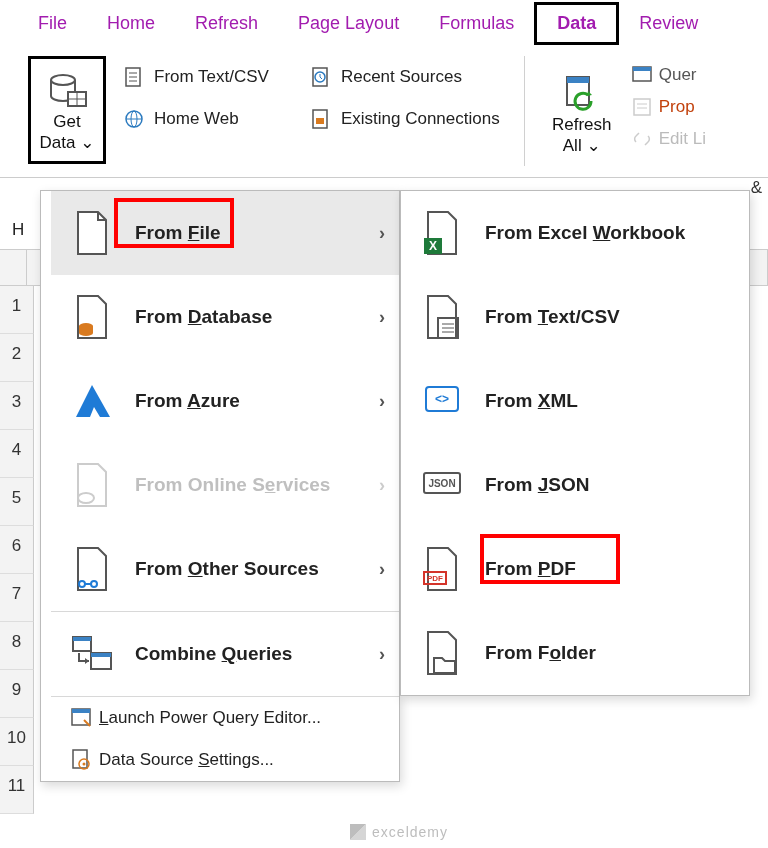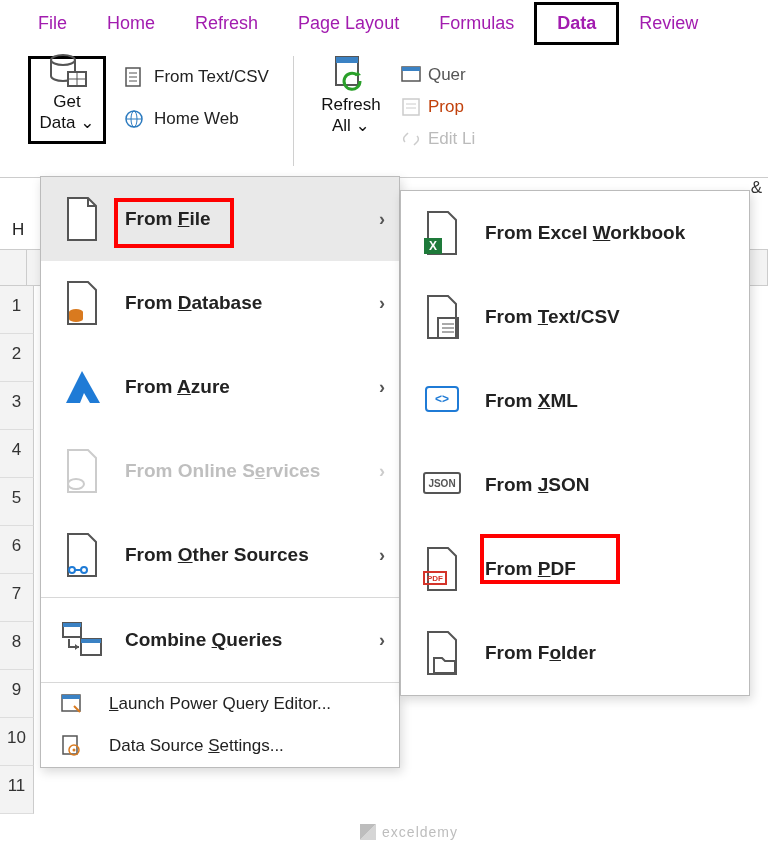--- a/index.html
+++ b/index.html
@@ -6,59 +6,59 @@
   body { width: 768px; height: 848px; background: #fff; position: relative; overflow: hidden; font-size: 16px; color: #222; }
 
   
   .tabs { display: flex; align-items: center; gap: 0; height: 46px; padding-left: 18px; }
   .tab { padding: 8px 20px; font-size: 18px; color: #a21caf; cursor: default; }
   .hl-red-box { border: 3px solid #000000; }
 
   
   .ribbon { position: relative; display: flex; padding: 10px 0 0 28px; gap: 12px; height: 132px; border-bottom: 1px solid #ccc; }
   .group { display: flex; flex-direction: column; gap: 12px; }
-  .big-btn { display: flex; flex-direction: column; align-items: center; justify-content: flex-end; width: 78px; height: 88px; padding: 6px 2px 8px; font-size: 17px; color: #111; }
+  .big-btn { display: flex; flex-direction: column; align-items: center; justify-content: flex-end; width: 78px; height: 108px; padding: 6px 2px 8px; font-size: 17px; color: #111; }
   .big-btn .lbl { text-align: center; line-height: 1.2; }
   .sm-btn { display: flex; align-items: center; gap: 8px; font-size: 17px; height: 30px; padding: 0 4px; }
   .icon24 { width: 24px; height: 24px; display: inline-flex; align-items: center; justify-content: center; flex-shrink: 0; }
   .sep { width: 1px; background:#d0d0d0; height: 110px; margin: 0 8px; }
   .rgroup { display:flex; flex-direction:column; gap:10px; font-size:17px; color:#555; }
   .rgroup .row { display:flex; align-items:center; gap:6px; }
 
   
   .sheet { position:absolute; left:0; right:0; top:178px; bottom:0; background:#fff; }
   .colhdr { position:absolute; top:0; left:0; right:0; height:36px; background:#f3f3f3; border-bottom:1px solid #ccc; display:flex; }
   .colhdr .hcell { width:105px; border-right:1px solid #ccc; text-align:center; font-size:17px; color:#333; padding-top:6px; }
   .rowhdr { position:absolute; left:0; top:36px; width:34px; }
   .rowhdr .rcell { height:48px; border-bottom:1px solid #ddd; border-right:1px solid #ccc; text-align:center; font-size:17px; color:#333; padding-top:10px; background:#f3f3f3; }
   .namebox { position:absolute; left:0; top:178px; height:36px; width:60px; font-size:17px; padding:6px 0 0 12px; background:#fff; border-bottom:1px solid #ccc; border-right:1px solid #ccc; }
   .formula-area { position:absolute; left:60px; right:0; top:178px; height:36px; border-bottom:1px solid #ccc; background:#fff;}
 
   
-  .menu1 { position:absolute; left:40px; top:176px; width:360px; background:#fff; border:1px solid #bbb; box-shadow:2px 4px 10px rgba(0,0,0,.15); z-index:10; }
+  .menu1 { position:absolute; left:40px; top:190px; width:360px; background:#fff; border:1px solid #bbb; box-shadow:2px 4px 10px rgba(0,0,0,.15); z-index:10;padding-left:10px; }
   .menu-item { display:flex; align-items:center; height:84px; padding:0 18px; gap:20px; font-size:19px; font-weight:600; color:#222; position:relative; }
   .menu-item.hover { background:#e9e9e9; }
   .menu-item.disabled { color:#bfbfbf; font-weight:700; }
   .menu-item .arrow { position:absolute; right:14px; top:50%; transform:translateY(-50%); color:#555; font-size:18px; }
   .menu-item .icon40 { width:46px; height:52px; display:inline-flex; align-items:center; justify-content:center; flex-shrink:0; }
   .menu-sep { height:1px; background:#d8d8d8; margin:0; }
-  .menu-bottom .menu-item { height:42px; font-weight:400; font-size:17px; gap:24px; }
+  .menu-bottom .menu-item { height:42px; font-weight:400; font-size:17px; gap:4px; }
   .menu-bottom .menu-item .icon40 { width:26px; height:26px; }
 
   
   .menu2 { position:absolute; left:400px; top:190px; width:350px; background:#fff; border:1px solid #bbb; box-shadow:2px 4px 10px rgba(0,0,0,.15); z-index:11; }
 
   
   u { text-decoration: underline; }
 
   
   .hl { position:absolute; border:4px solid #f00; z-index:20; pointer-events:none; }
 
   
-  .wm { position:absolute; bottom:8px; right:310px; color:#bdbdbd; font-size:14px; letter-spacing:1px; z-index:30; display:flex; align-items:center; gap:6px; }
+  .wm { position:absolute; bottom:8px; right:320px; color:#bdbdbd; font-size:14px; letter-spacing:1px; z-index:30; display:flex; align-items:center; gap:6px; }
   .wm .cube { width:16px; height:16px; background:linear-gradient(135deg,#bdbdbd 50%,#d5d5d5 50%); }
 
   
   svg { display:block; }
 </style>
 </head>
 <body>
 
 <div class="tabs">
   <div class="tab">File</div>
@@ -98,20 +98,41 @@
     </div>
     <div class="sm-btn">
       <span class="icon24">
           <svg width="22" height="22">
             <circle cx="11" cy="11" r="8" fill="none" stroke="#2b7abf" stroke-width="1.5"></circle>
             <ellipse cx="11" cy="11" rx="3" ry="8" fill="none" stroke="#2b7abf"></ellipse>
             <line x1="3" y1="11" x2="19" y2="11" stroke="#2b7abf"></line>
           </svg>
         </span>
       <span>Home Web</span>
+    </div>
+  </div>
+  <div class="group" style="margin-top:6px;margin-left:20px">
+    <div class="sm-btn">
+      <span class="icon24">
+          <svg width="22" height="22">
+            <rect x="3" y="2" width="14" height="18" fill="none" stroke="#555" stroke-width="1.5"></rect>
+            <circle cx="10" cy="11" r="5" fill="none" stroke="#2b7abf" stroke-width="1.5"></circle>
+            <path d="M10 8 v3 l2 2" stroke="#2b7abf" fill="none"></path>
+          </svg>
+        </span>
+      <span>Recent Sources</span>
+    </div>
+    <div class="sm-btn">
+      <span class="icon24">
+          <svg width="22" height="22">
+            <rect x="3" y="2" width="14" height="18" fill="none" stroke="#555" stroke-width="1.5"></rect>
+            <rect x="6" y="10" width="8" height="6" fill="#d97a1f"></rect>
+          </svg>
+        </span>
+      <span>Existing Connections</span>
     </div>
   </div>
   <div class="sep"></div>
   <div class="big-btn" style="width:74px">
     <span class="icon24" style="width:42px;height:42px">
         <svg width="42" height="42">
           <rect x="6" y="4" width="22" height="28" fill="none" stroke="#555" stroke-width="2"></rect>
           <rect x="6" y="4" width="22" height="6" fill="#3b82c4"></rect>
           <path d="M30 28 a8 8 0 1 1 -3 -6" fill="none" stroke="#2aa02a" stroke-width="3"></path>
           <path d="M27 18 l4 4 l-5 1 z" fill="#2aa02a"></path>

